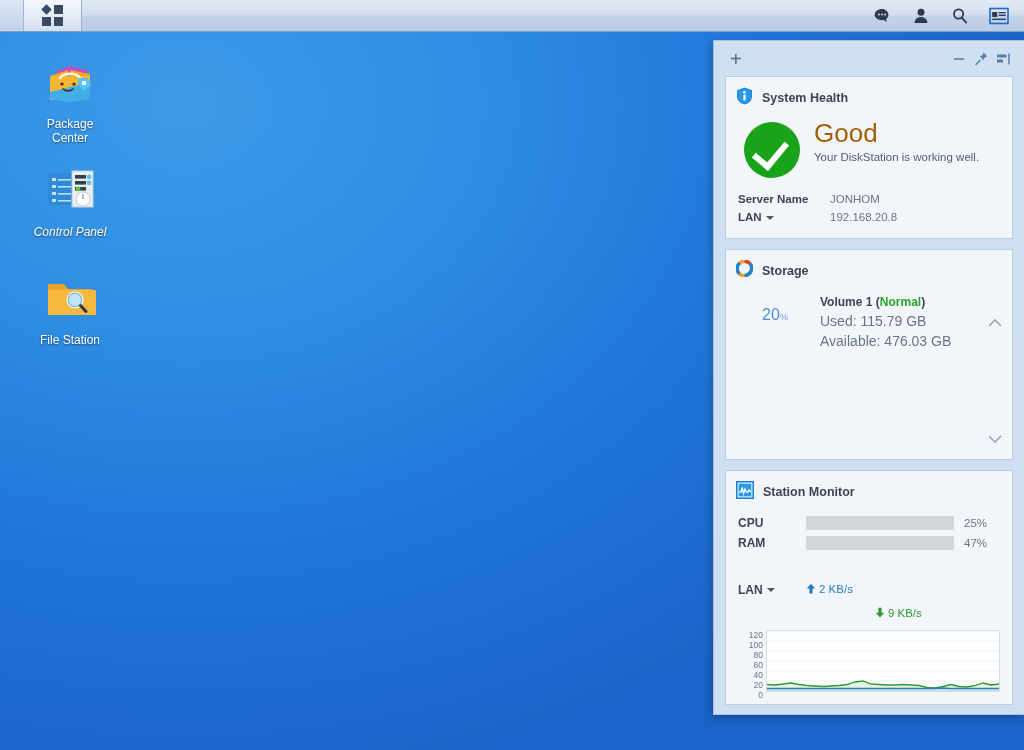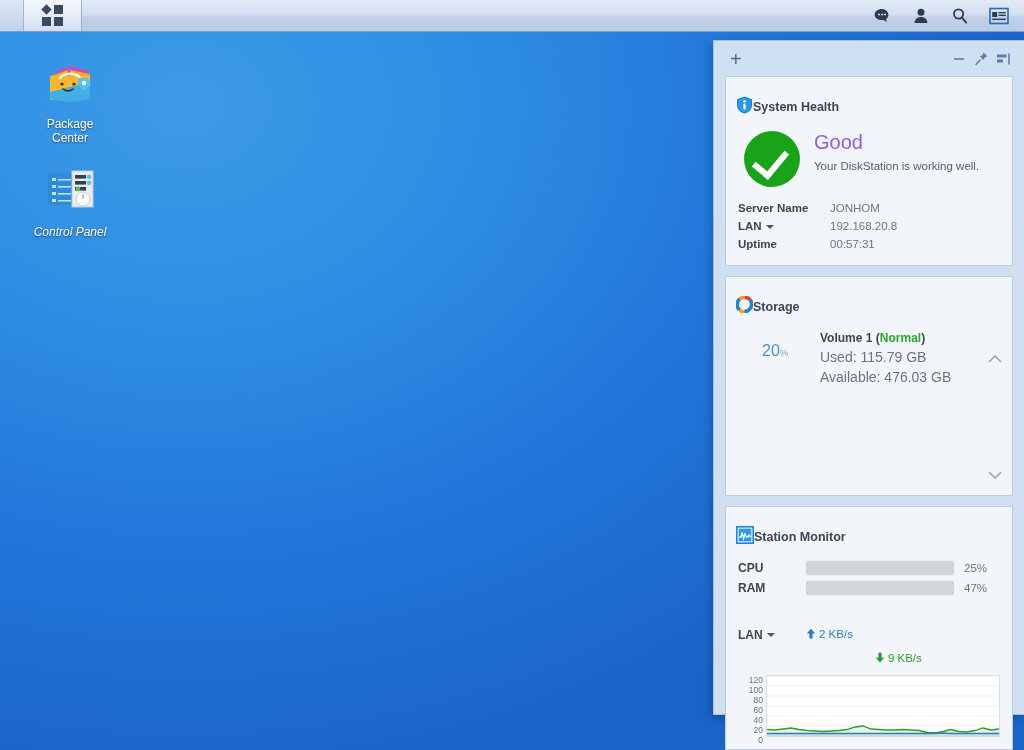--- a/index.html
+++ b/index.html
@@ -130,21 +130,22 @@
   }
 
   .widget {
     margin: 0 11px 10px 11px;
     background: #f2f6fb;
     border: 1px solid #b9cde4;
   }
   .widget-title {
     display: flex;
     align-items: center;
-    padding: 19px 10px 6px 10px;
+    gap: 9px;
+    padding: 10px 10px 6px 10px;
   }
   .widget-title .wtext {
     font-size: 12.5px;
     font-weight: bold;
     color: #3d4550;
   }
 
   
   #health-body { padding: 4px 12px 12px 12px; }
   .health-top { display: flex; align-items: flex-start; gap: 14px; padding: 3px 0 12px 6px; }
@@ -156,21 +157,21 @@
   }
   .check-circle::after {
     content: "";
     position: absolute;
     left: 16px; top: 13px;
     width: 15px; height: 27px;
     border: solid #fff;
     border-width: 0 6px 6px 0;
     transform: rotate(40deg);
   }
-  .health-status { font-size: 20px; color: #8b5cf6; line-height: 22px; }
+  .health-status { font-size: 26px; color: #a16207; line-height: 22px; }
   .health-desc { font-size: 11.5px; color: #54606e; margin-top: 7px; }
 
   .kv-row { display: flex; align-items: flex-end; padding: 3px 0; }
   .kv-key { width: 92px; font-size: 11.5px; font-weight: bold; color: #3d4550; }
   .kv-val { font-size: 11.5px; color: #6a7582; }
   .caret-dn {
     display: inline-block;
     margin-left: 4px;
     width: 0; height: 0;
     border-left: 4px solid transparent;
@@ -349,20 +350,32 @@
         <circle cx="49" cy="22.8" r="2.4" fill="#5bc3f0"></circle>
         <rect x="35" y="27" width="11" height="3.6" fill="#31404f"></rect>
         <circle cx="38" cy="28.8" r="2.4" fill="#5cc23f"></circle>
         <circle cx="43" cy="39" r="7" fill="#ffffff" stroke="#c2cbd4" stroke-width="1"></circle>
         <line x1="43" y1="39" x2="43" y2="34" stroke="#9aa6b3" stroke-width="1.4"></line>
       </svg>
     </span>
     <span class="label">Control Panel</span>
   </div>
 
+  <div class="desk-icon" style="left:18px; top:268px;">
+    <span class="glyph">
+      <svg width="60" height="60" viewBox="0 0 60 60">
+        <path d="M8 16 h16 l4 5 h24 v26 H8 Z" fill="#eba428"></path>
+        <path d="M8 22 h48 v25 H8 Z" fill="#f5b942"></path>
+        <circle cx="35" cy="32" r="8.5" fill="#ffffff"></circle>
+        <circle cx="35" cy="32" r="6.8" fill="#bfe5f7" stroke="#7fb9d8" stroke-width="1.3"></circle>
+        <line x1="40.5" y1="37.5" x2="46" y2="43.5" stroke="#2b3a4a" stroke-width="3" stroke-linecap="round"></line>
+      </svg>
+    </span>
+    <span class="label">File Station</span>
+  </div>
 
   <div id="widget-panel">
 
     <div id="widget-head">
       <span class="plus">+</span>
       <span class="spacer"></span>
 
       <span class="head-ctrl">
         <svg width="14" height="12" viewBox="0 0 14 12">
           <line x1="2" y1="6" x2="12" y2="6" stroke="#5a7ea8" stroke-width="1.6"></line>
@@ -412,24 +425,20 @@
           <span class="kv-val">JONHOM</span>
         </div>
 
         <div class="kv-row">
           <span class="kv-key">
             <span>LAN</span><span class="caret-dn"></span>
           </span>
           <span class="kv-val">192.168.20.8</span>
         </div>
 
-        <div class="kv-row">
-          <span class="kv-key">Uptime</span>
-          <span class="kv-val">00:57:31</span>
-        </div>
       </div>
     </div>
 
     <div class="widget">
       <div class="widget-title">
         <span>
           <svg width="17" height="17" viewBox="0 0 17 17">
             <path d="M8.5 1.2 a7.3 7.3 0 1 0 5.6 2.6" fill="none" stroke="#f2a118" stroke-width="3.4"></path>
             <path d="M8.5 1.2 a7.3 7.3 0 0 1 5.6 2.6" fill="none" stroke="#e23c2e" stroke-width="3.4"></path>
             <path d="M3.3 13.7 a7.3 7.3 0 0 1 0.3 -10.6" fill="none" stroke="#1a84d9" stroke-width="3.4"></path>

